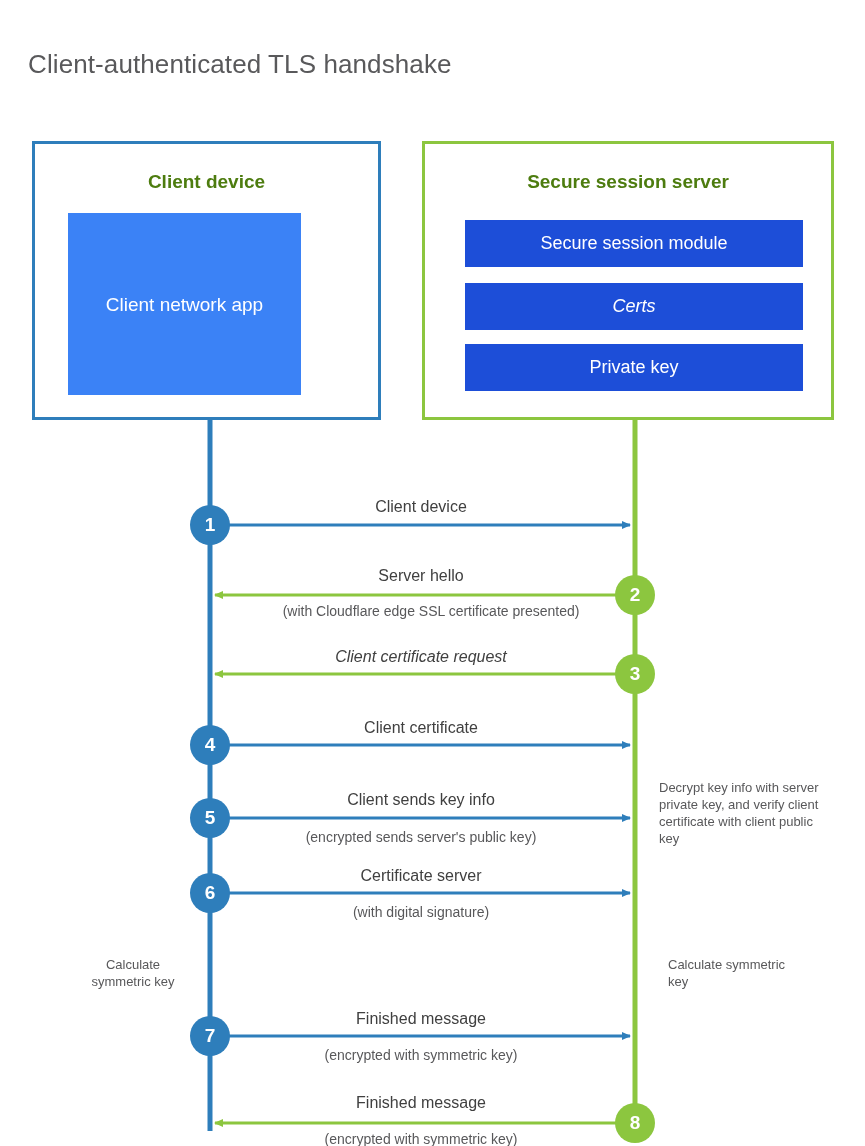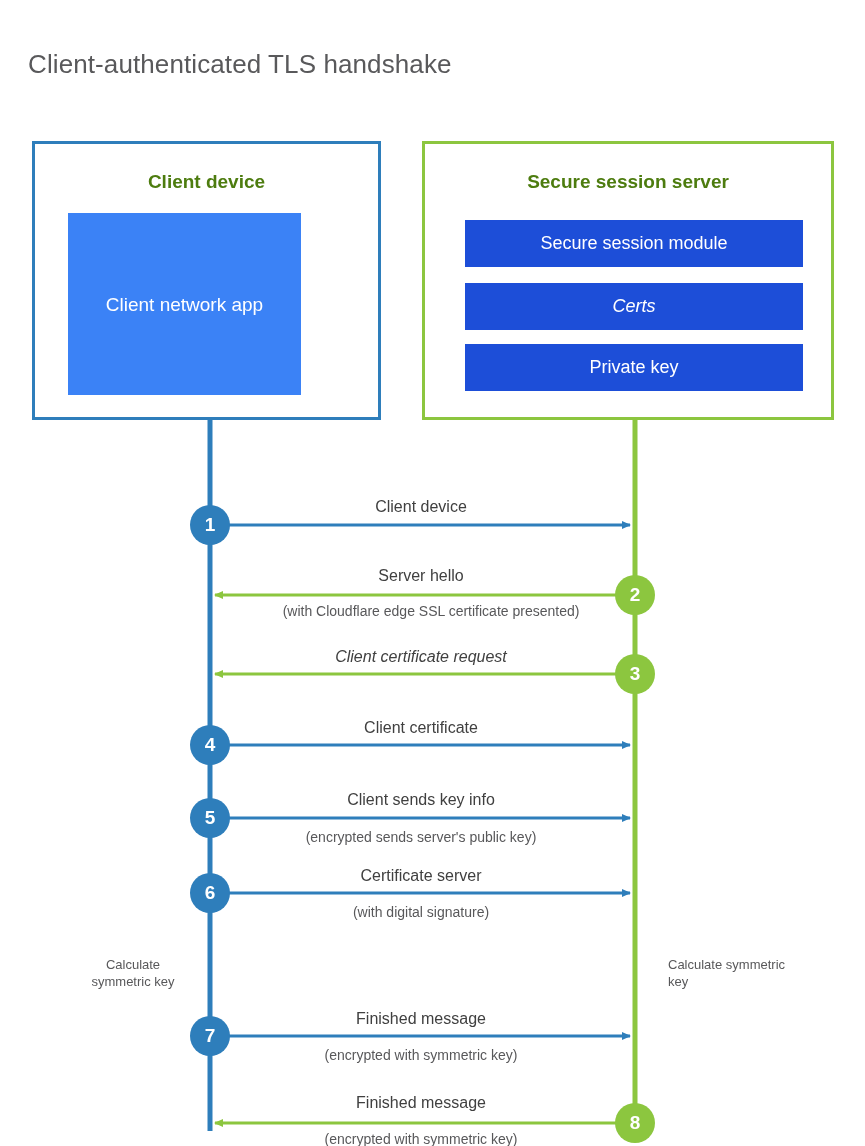--- a/index.html
+++ b/index.html
@@ -226,16 +226,17 @@
 
   <div class="msg-label" style="left:421px; top:836px;">Certificate server</div>
   <div class="msg-sub" style="left:421px; top:873px;text-align:center;">(with digital signature)</div>
 
   <div class="msg-label" style="left:421px; top:979px;">Finished message</div>
   <div class="msg-sub" style="left:421px; top:1016px;">(encrypted with symmetric key)</div>
 
   <div class="msg-label" style="left:421px; top:1063px;">Finished message</div>
   <div class="msg-sub" style="left:421px; top:1100px;">(encrypted with symmetric key)</div>
 
+  <div class="side-note" id="note-decrypt">Decrypt key info with server private key, and verify client certificate with client public key</div>
   <div class="side-note" id="note-calc-client">Calculate symmetric key</div>
   <div class="side-note" id="note-calc-server">Calculate symmetric key</div>
 
 </div>
 
 </body></html>

